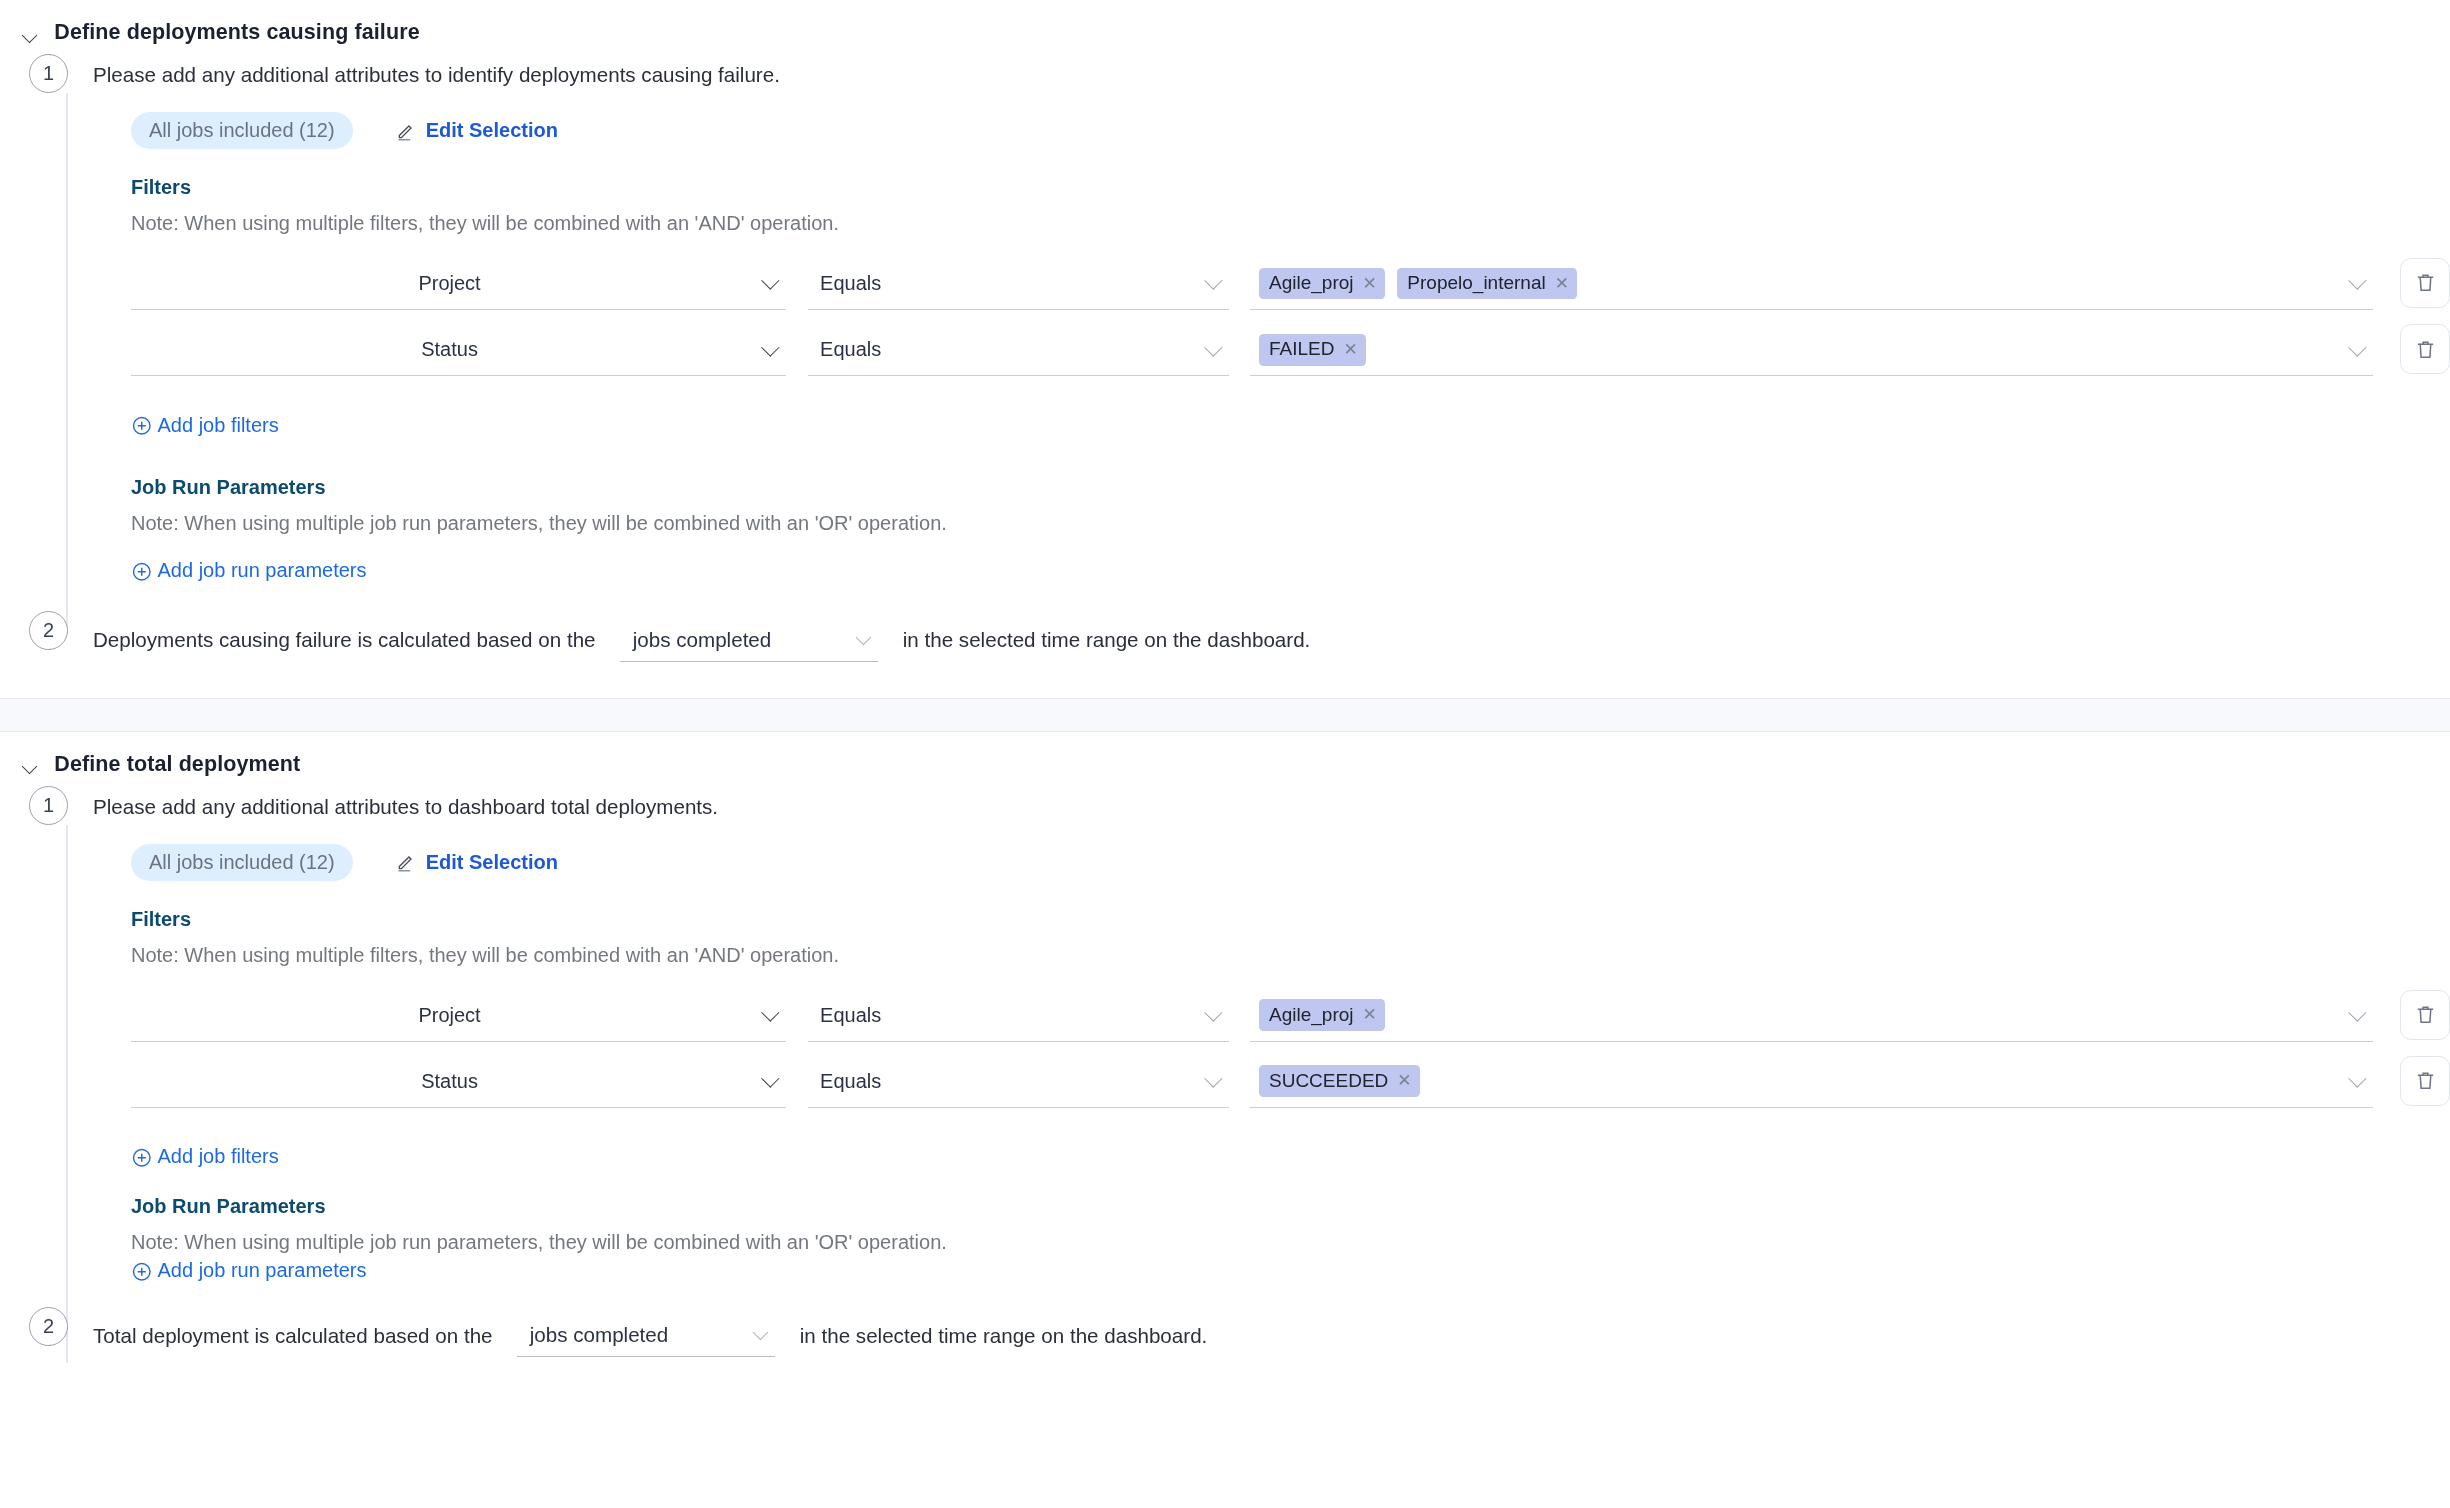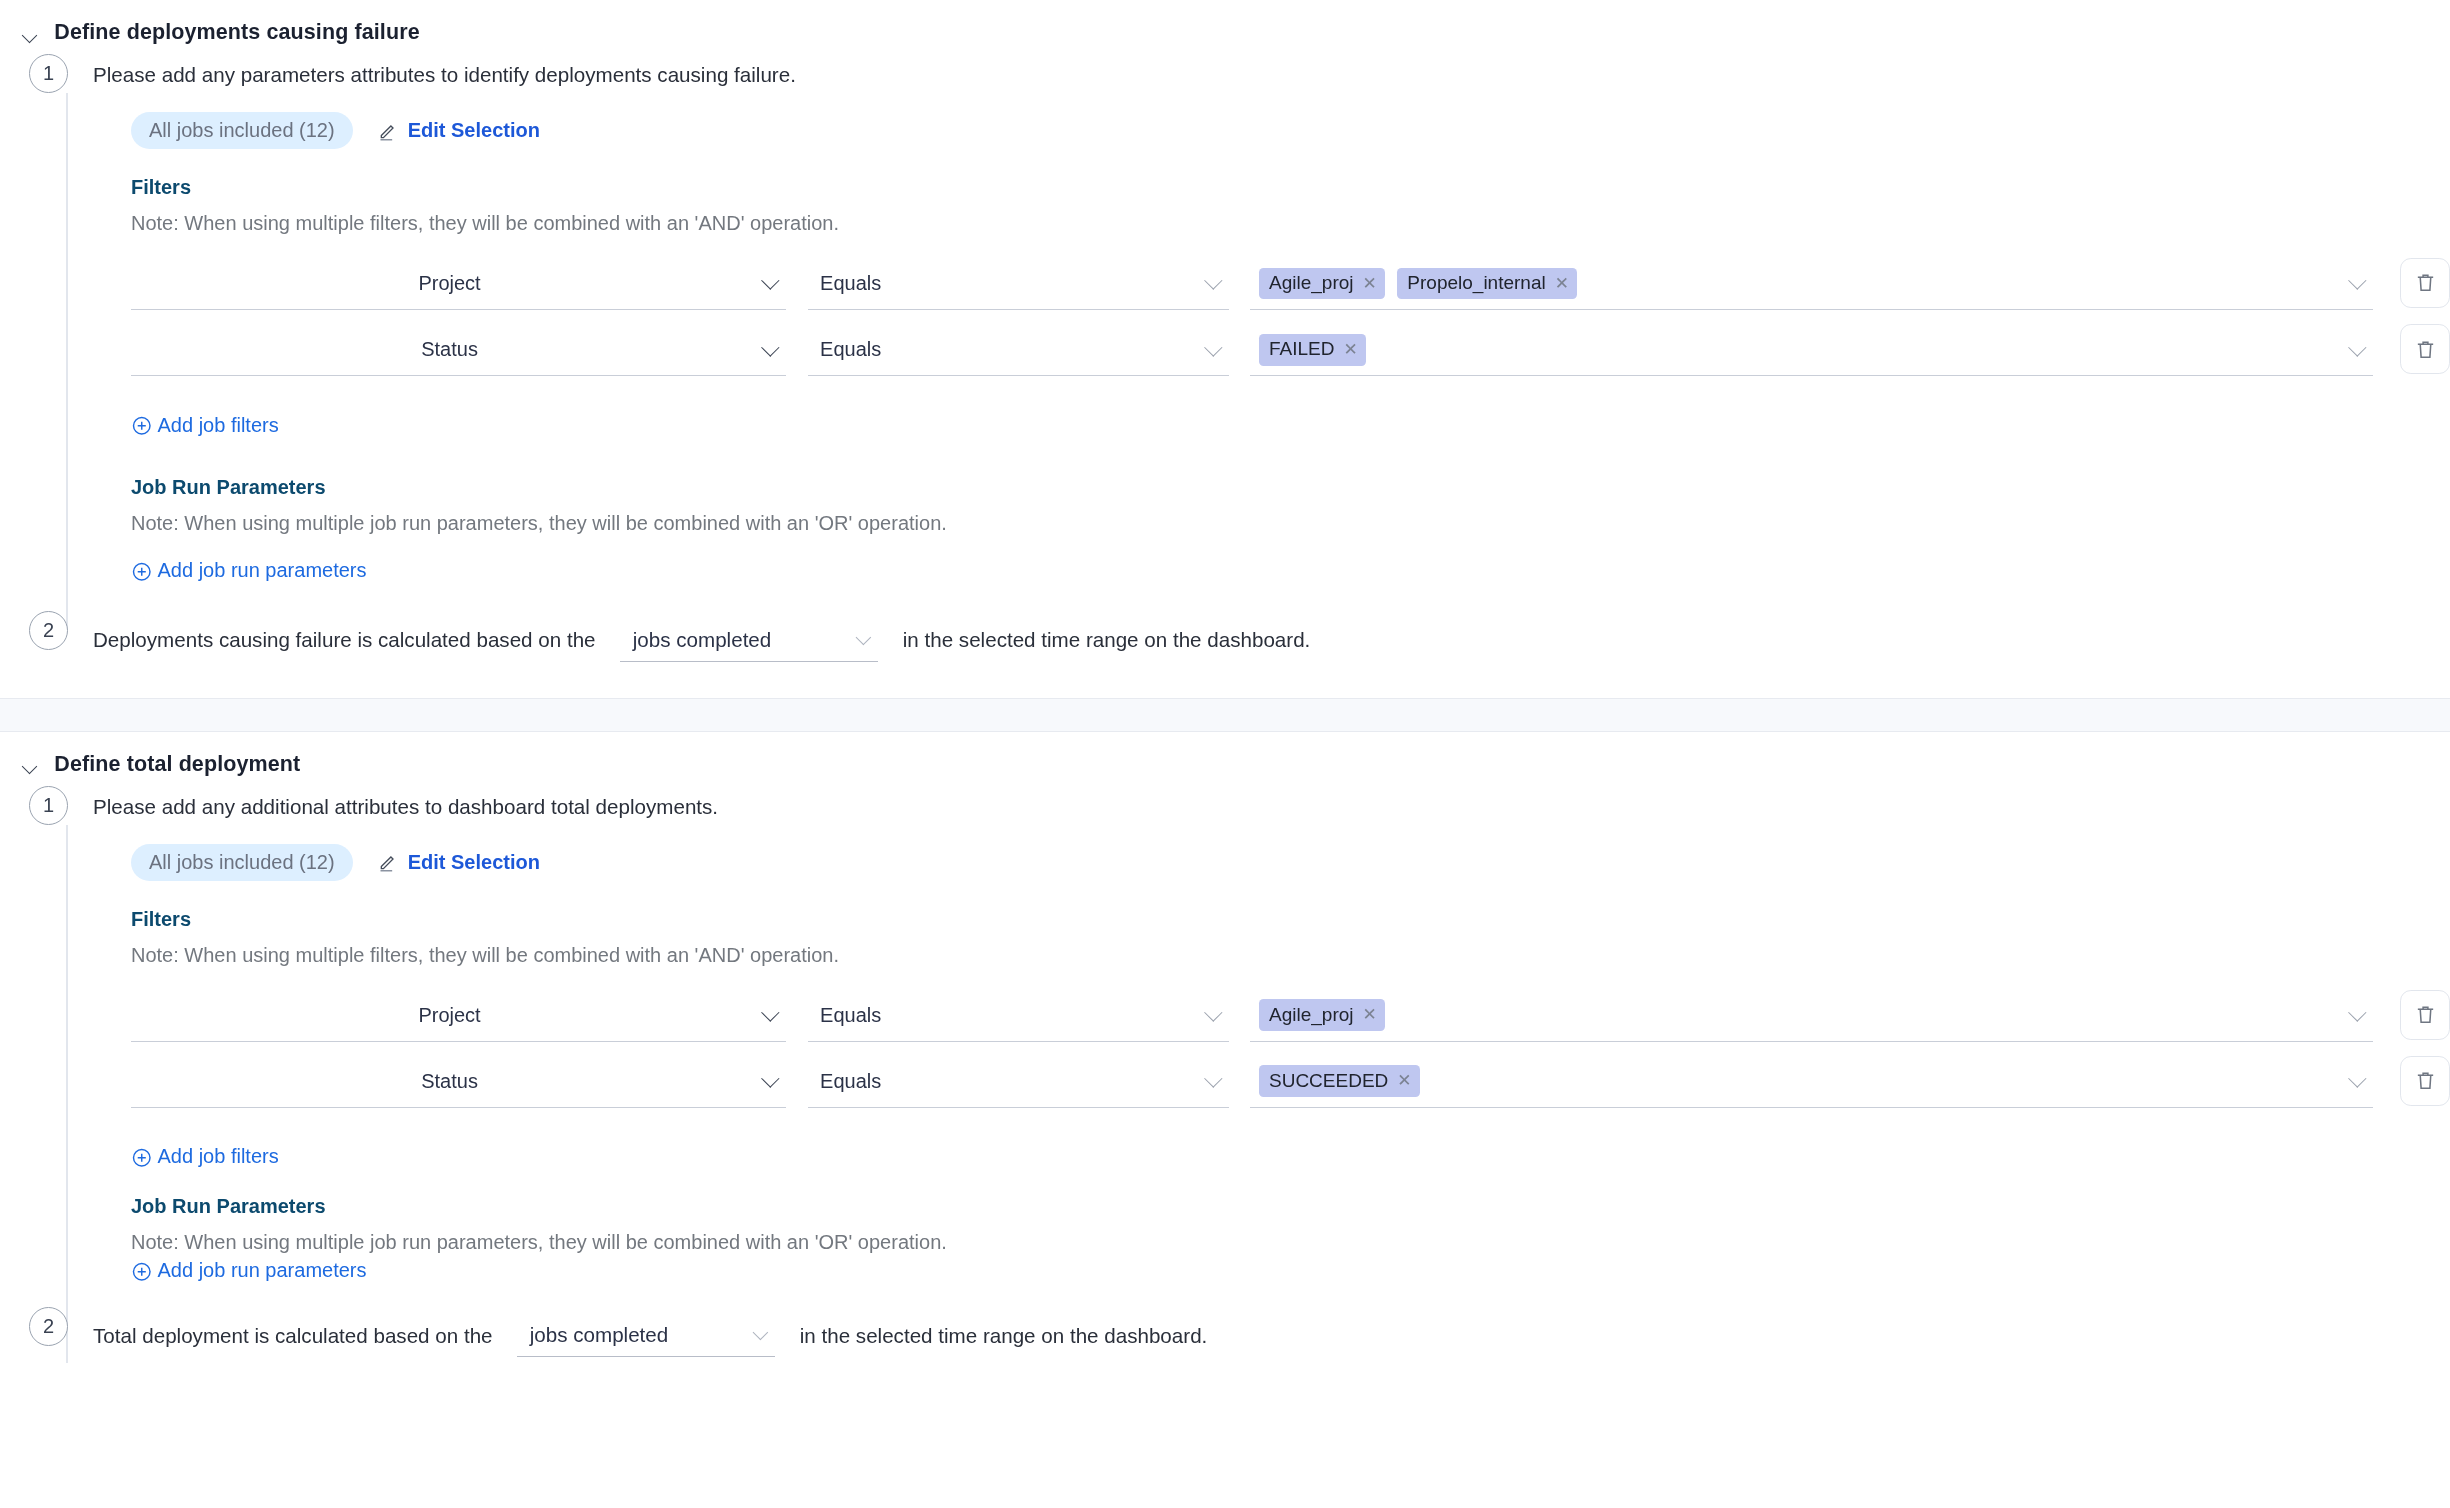--- a/index.html
+++ b/index.html
@@ -106,21 +106,21 @@
   }
 
   
   .inner {
     padding-left: 38px;
     padding-top: 23px;
   }
   .badge-row {
     display: flex;
     align-items: center;
-    gap: 25px;
+    gap: 43px;
     margin-bottom: 27px;
   }
   .badge {
     background: #ddefff;
     color: #6b7280;
     font-size: 20px;
     border-radius: 20px;
     padding: 7.2px 18px;
     white-space: nowrap;
   }
@@ -270,21 +270,21 @@
     <span class="chevron"></span>
     <span class="section-title">Define deployments causing failure</span>
   </div>
 
   <div class="step">
     <div class="step-gutter">
       <div class="connector" style="top:39px; height:538px;"></div>
       <div class="step-circle">1</div>
     </div>
     <div class="step-body">
-      <div class="step-text">Please add any parameters attributes to identify deployments causing failure.</div>
+      <div class="step-text">Please add any additional attributes to identify deployments causing failure.</div>
 
       <div class="inner">
         <div class="badge-row">
           <span class="badge">All jobs included (12)</span>
           <span class="edit-link">
             <svg class="pencil-icon" viewBox="0 0 24 24" fill="none">
               <path d="M4 17.5L15.5 6L18 8.5L6.5 20H4V17.5Z" stroke="#444c5a" stroke-width="1.6" fill="none"></path>
               <path d="M3 22.5H17" stroke="#8b93a1" stroke-width="1.8"></path>
             </svg>
             <span>Edit Selection</span>

